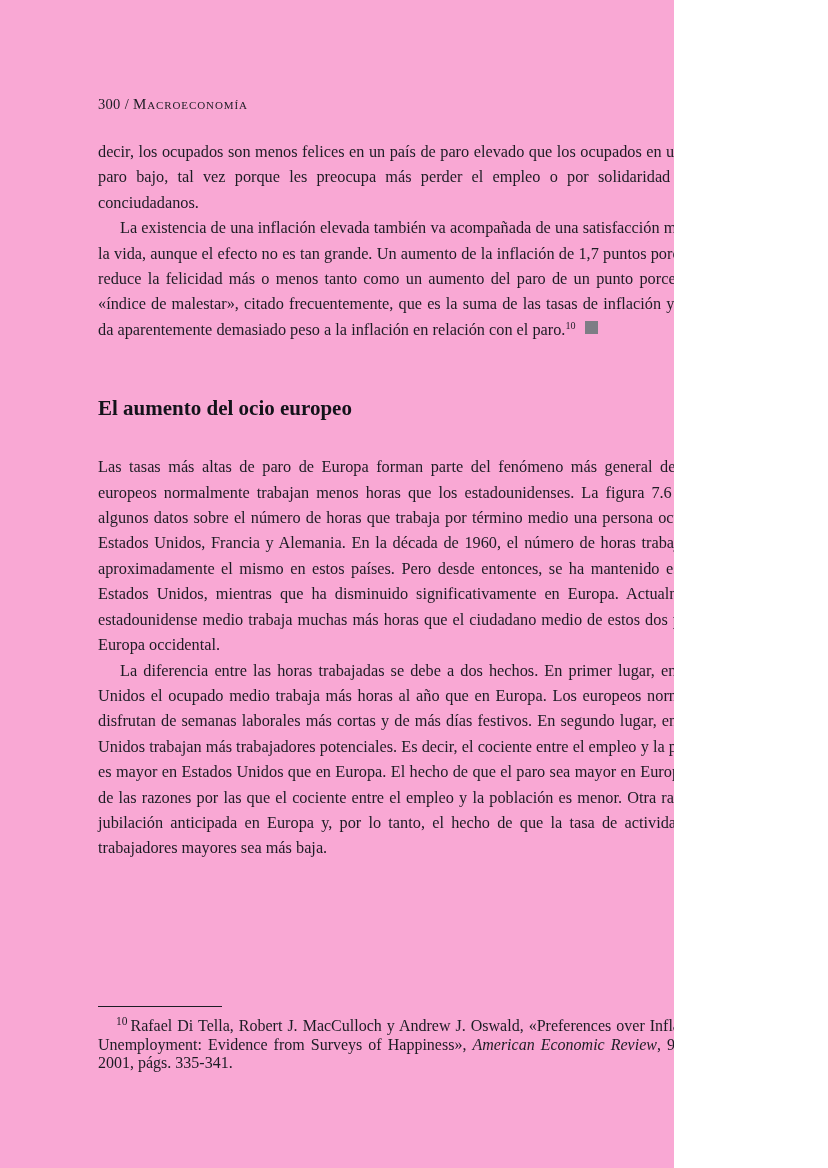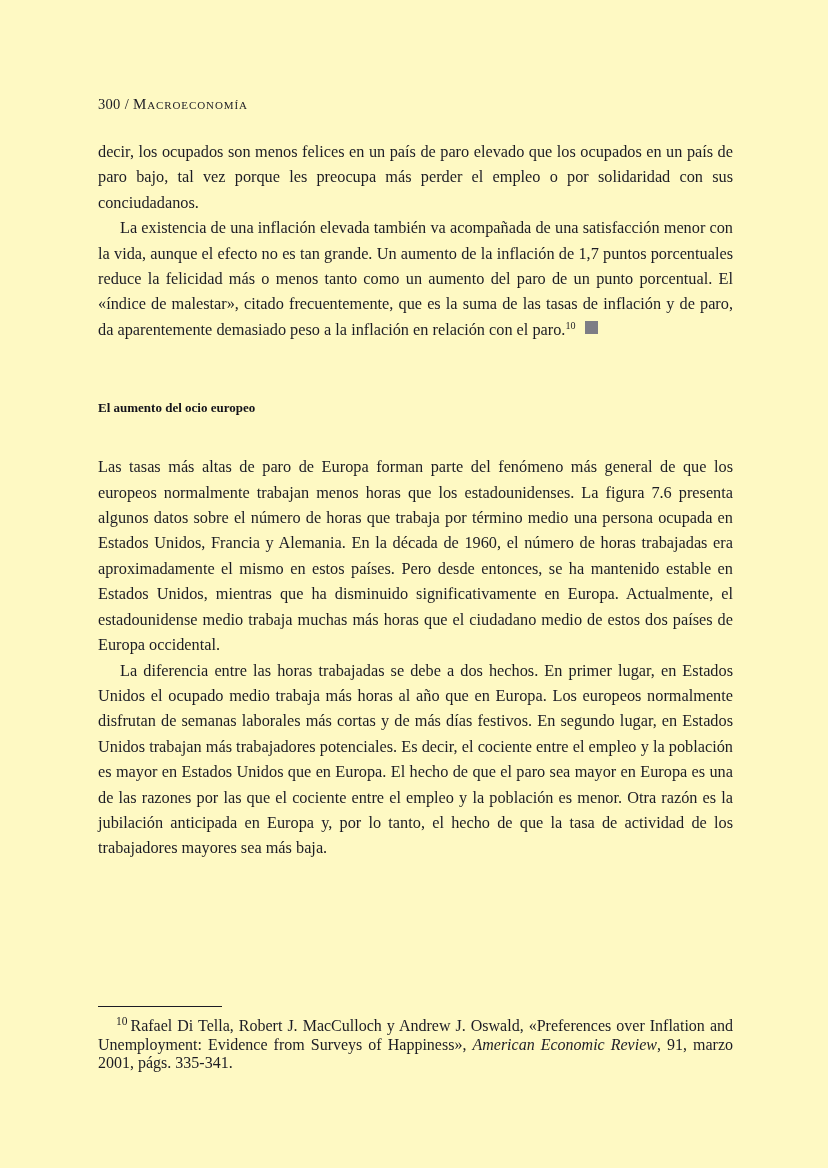--- a/index.html
+++ b/index.html
@@ -2,23 +2,23 @@
 <html><head>
 <meta charset="utf-8">
 <style>
   html, body {
     margin: 0;
     padding: 0;
     background: #ffffff;
   }
   .page {
     position: relative;
-    width: 828px;
+    width: 674px;
     height: 1168px;
-    background: #fef9c3;
+    background: #f9a8d4;
     overflow: hidden;
     font-family: "Liberation Serif", "DejaVu Serif", serif;
     color: #1c1c24;
   }
 
   
   .running-head {
     position: absolute;
     left: 98px;
     top: 96px;
@@ -63,21 +63,21 @@
     width: 13px;
     height: 13px;
     background: #7d7d85;
     margin-left: 9px;
     vertical-align: 1px;
   }
 
   
   h2.section-heading {
     margin: 0;
-    font-size: 13px;
+    font-size: 21px;
     font-weight: bold;
     line-height: 22px;
     color: #13131a;
   }
   .gap-before-heading { height: 55px; }
   .gap-after-heading  { height: 35px; }
 
   
   .footnote-zone {
     position: absolute;

